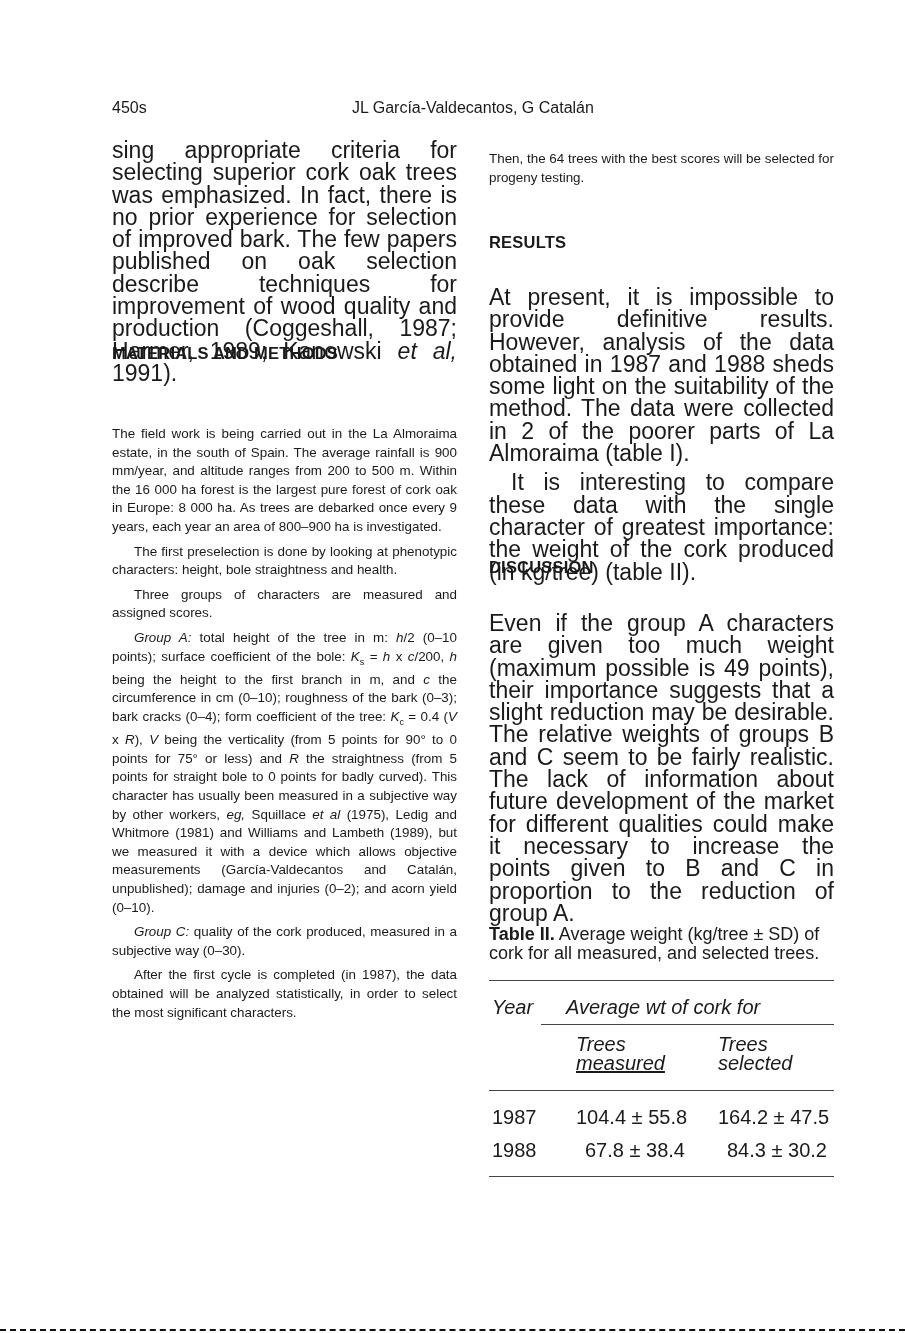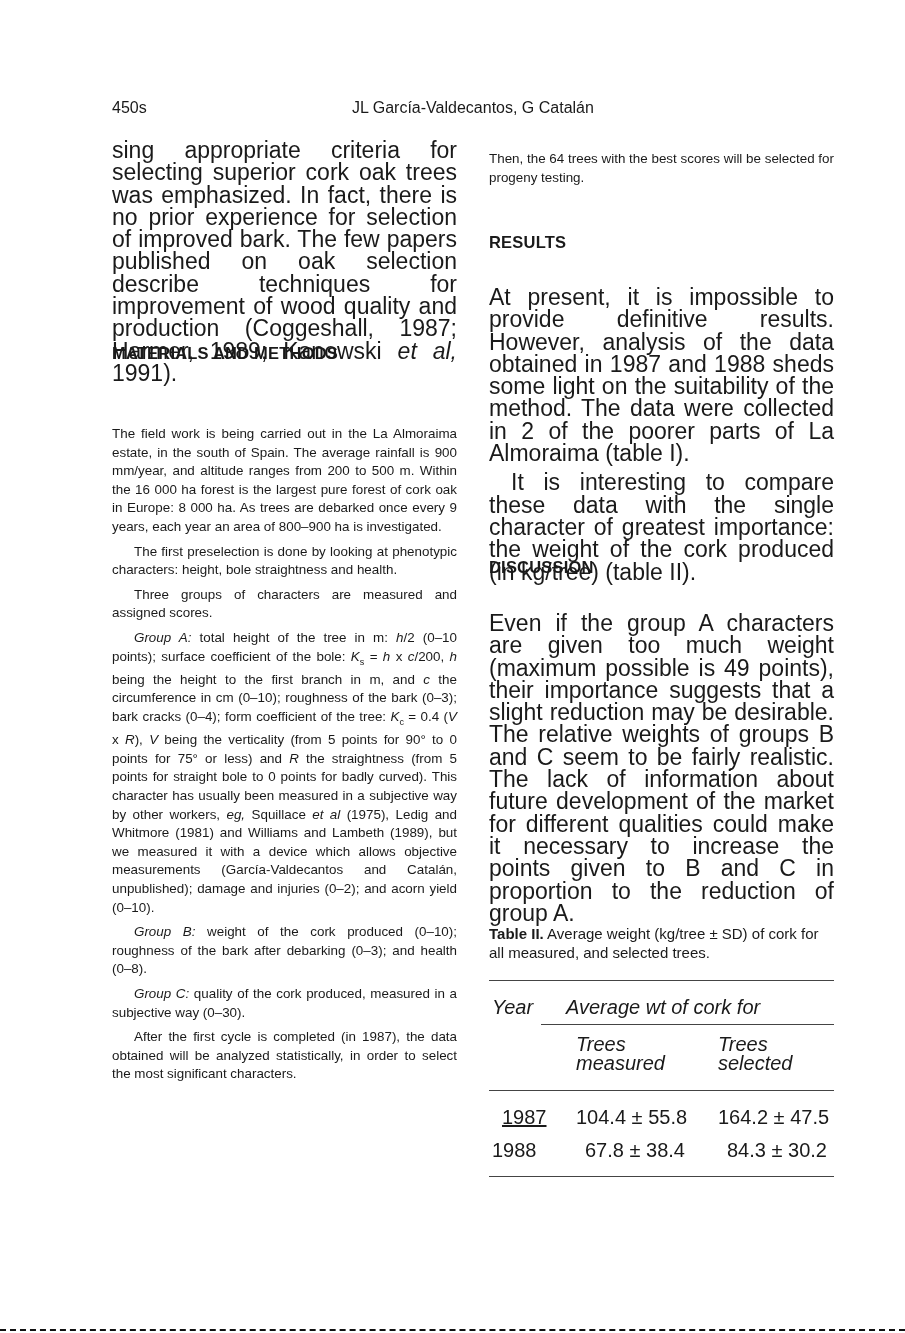--- a/index.html
+++ b/index.html
@@ -12,21 +12,21 @@
   .col { position:absolute; }
   .col-left { left:112px; width:345px; }
   .col-right { left:489px; width:345px; }
   .big { font-size:23px; line-height:22.3px; text-align:justify; }
   .small { font-size:13.4px; line-height:18.6px; text-align:justify; }
   .big p, .small p { margin:0; }
   .indent { text-indent:22px; }
   .heading { font-weight:bold; font-size:16.5px; letter-spacing:0.2px;text-align:center; }
   .gap-small { margin-top:6px !important; }
   i { font-style:italic; }
-  .table-caption { font-size:15px; line-height:18.6px; }
+  .table-caption { font-size:18px; line-height:18.6px; }
   .table-caption b { font-weight:bold; }
   .rule { position:absolute; left:0; width:345px; border-top:1.3px solid #444; }
   .rule-sub { position:absolute; left:52px; width:293px; border-top:1.3px solid #444; }
   .cell { position:absolute; font-size:20px; line-height:18px; }
   .it { font-style:italic; }
   .bottom-rule { position:absolute; left:0; top:1329px; width:905px; border-top:2px dashed #111; }
 </style>
 </head>
 <body>
 
@@ -38,21 +38,20 @@
     <p><span>sing appropriate criteria for selecting superior cork oak trees was emphasized. In fact, there is no prior experience for selection of improved bark. The few papers published on oak selection describe techniques for improvement of wood quality and production (Coggeshall, 1987; Harmer, 1989; Kanowski </span><i>et al,</i><span> 1991).</span></p>
   </div>
 
   <div class="abs heading" style="top:344px; left:0;">MATERIALS AND METHODS</div>
 
   <div class="abs small" style="top:425px; left:0; width:345px;">
     <p>The field work is being carried out in the La Almoraima estate, in the south of Spain. The average rainfall is 900 mm/year, and altitude ranges from 200 to 500 m. Within the 16 000 ha forest is the largest pure forest of cork oak in Europe: 8 000 ha. As trees are debarked once every 9 years, each year an area of 800–900 ha is investigated.</p>
     <p class="indent gap-small">The first preselection is done by looking at phenotypic characters: height, bole straightness and health.</p>
     <p class="indent gap-small">Three groups of characters are measured and assigned scores.</p>
     <p class="indent gap-small"><i>Group A:</i><span> total height of the tree in m: </span><i>h</i><span>/2 (0–10 points); surface coefficient of the bole: </span><i>K</i><sub style="font-size:9px">s</sub><span> = </span><i>h</i><span> x </span><i>c</i><span>/200, </span><i>h</i><span> being the height to the first branch in m, and </span><i>c</i><span> the circumference in cm (0–10); roughness of the bark (0–3); bark cracks (0–4); form coefficient of the tree: </span><i>K</i><sub style="font-size:9px">c</sub><span> = 0.4 (</span><i>V</i><span> x </span><i>R</i><span>), </span><i>V</i><span> being the verticality (from 5 points for 90° to 0 points for 75° or less) and </span><i>R</i><span> the straightness (from 5 points for straight bole to 0 points for badly curved). This character has usually been measured in a subjective way by other workers, </span><i>eg,</i><span> Squillace </span><i>et al</i><span> (1975), Ledig and Whitmore (1981) and Williams and Lambeth (1989), but we measured it with a device which allows objective measurements (García-Valdecantos and Catalán, unpublished); damage and injuries (0–2); and acorn yield (0–10).</span></p>
-    <p class="indent gap-small"><i>Group B:</i><span> weight of the cork produced (0–10); roughness of the bark after debarking (0–3); and health (0–8).</span></p>
     <p class="indent gap-small"><i>Group C:</i><span> quality of the cork produced, measured in a subjective way (0–30).</span></p>
     <p class="indent gap-small">After the first cycle is completed (in 1987), the data obtained will be analyzed statistically, in order to select the most significant characters.</p>
   </div>
 </div>
 
 <div class="col col-right">
   <div class="abs small" style="top:150px; left:0; width:345px;">Then, the 64 trees with the best scores will be selected for progeny testing.</div>
 
   <div class="abs heading" style="top:233px; left:0;">RESULTS</div>
 
@@ -68,26 +67,26 @@
   </div>
 
   <div class="abs table-caption" style="top:925px; left:0; width:345px;"><b>Table II.</b><span> Average weight (kg/tree ± SD) of cork for all measured, and selected trees.</span></div>
 
   <div class="abs" style="top:980px; left:0; width:345px; height:210px;">
     <div class="rule" style="top:0;"></div>
     <div class="cell it" style="top:18px; left:3px;">Year</div>
     <div class="cell it" style="top:18px; left:77px;">Average wt of cork for</div>
     <div class="rule-sub" style="top:44px;"></div>
     <div class="cell it" style="top:55px; left:87px;">Trees</div>
-    <div class="cell it" style="top:74px; left:87px;">measured</div>
+    <div class="cell it" style="top:74px; left:87px;text-decoration:underline;">measured</div>
     <div class="cell it" style="top:55px; left:229px;">Trees</div>
     <div class="cell it" style="top:74px; left:229px;">selected</div>
     <div class="rule" style="top:110px;"></div>
 
-    <div class="cell" style="top:128px; left:13px;text-decoration:underline;">1987</div>
+    <div class="cell" style="top:128px; left:3px;">1987</div>
     <div class="cell" style="top:128px; left:87px;">104.4 ± 55.8</div>
     <div class="cell" style="top:128px; left:229px;">164.2 ± 47.5</div>
 
     <div class="cell" style="top:161px; left:3px;">1988</div>
     <div class="cell" style="top:161px; left:96px;">67.8 ± 38.4</div>
     <div class="cell" style="top:161px; left:238px;">84.3 ± 30.2</div>
 
     <div class="rule" style="top:196px;"></div>
   </div>
 </div>

